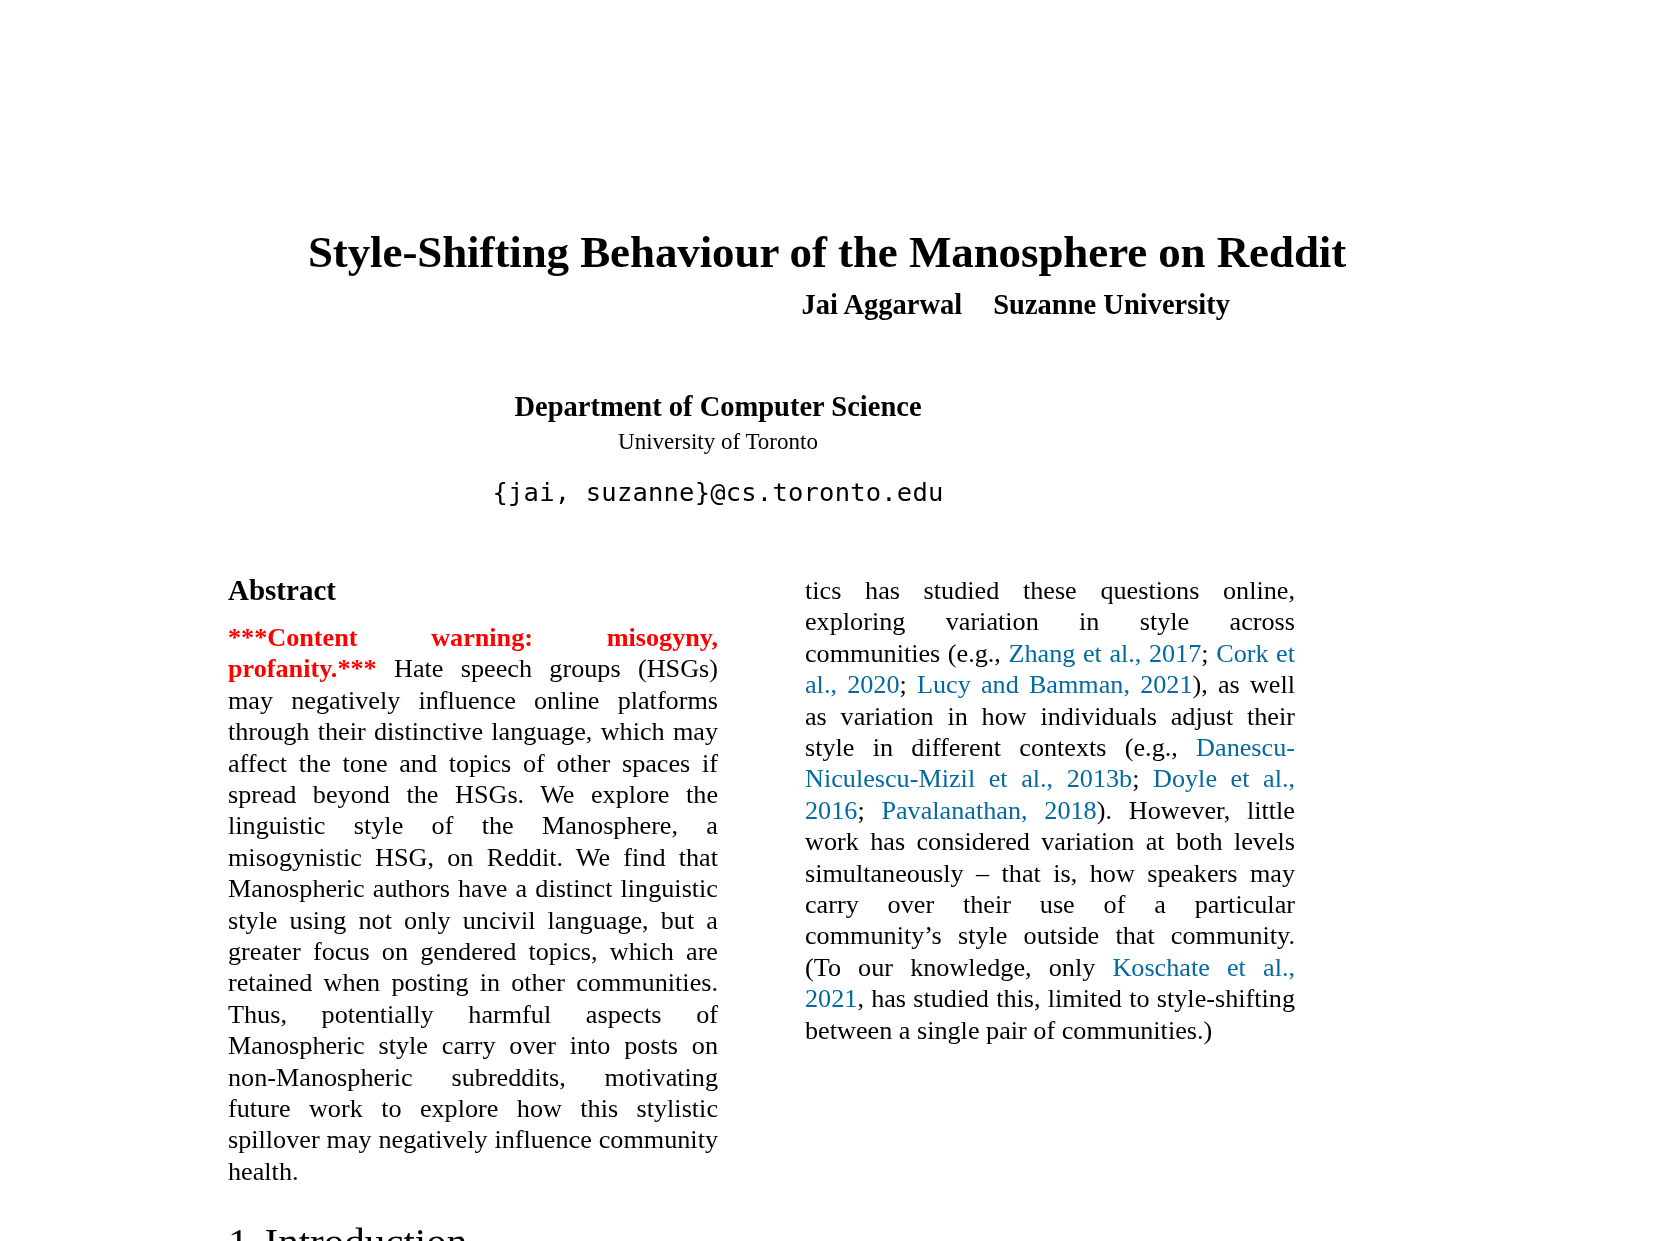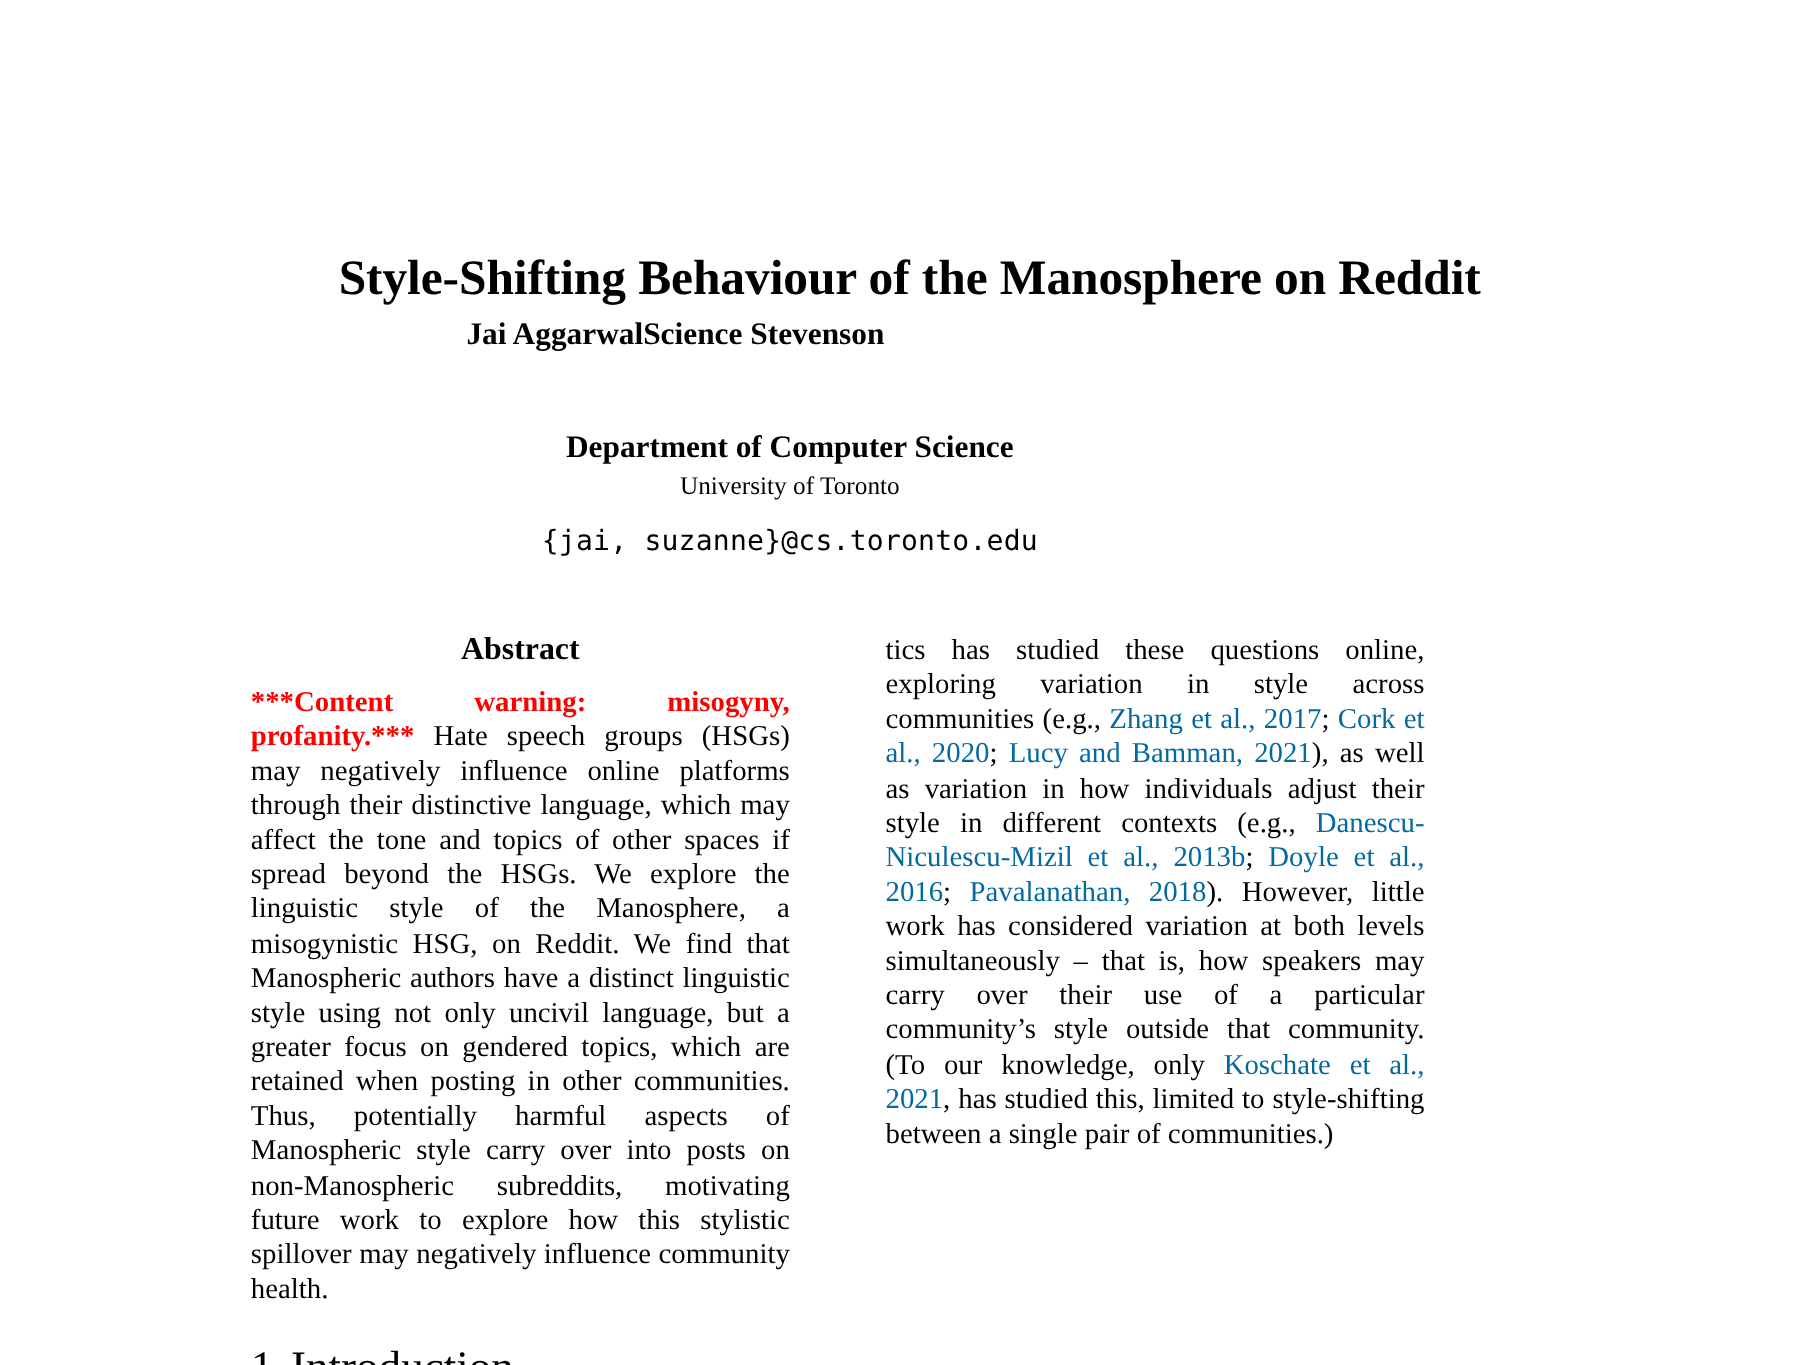--- a/index.html
+++ b/index.html
@@ -29,25 +29,26 @@
     letter-spacing: -0.1px;
     line-height: 1.18;
   }
 
   .authors {
     position: absolute;
     top: 289px;
     left: 228px;
     width: 1198px;
     display: flex;
-    justify-content: flex-start;
+    justify-content: flex-end;
     padding: 0 196px;
     box-sizing: border-box;
     font-size: 28.5px;
     font-weight: bold;
+    gap: 31px;
   }
   .author-name { white-space: nowrap; }
 
   .affiliation {
     position: absolute;
     top: 388px;
     left: 0;
     width: 1436px;
     text-align: center;
   }
@@ -83,21 +84,21 @@
     width: 490px;
     font-size: 26.2px;
     line-height: 31.4px;
   }
   .col-left  { left: 0px; }
   .col-right { left: 577px; }
 
   .abstract-heading {
     font-size: 29px;
     font-weight: bold;
-    text-align: center;
+    text-align: left;
     margin: 0 0 15px 0;
     line-height: 1.1;
   }
 
   p.body {
     margin: 0;
     text-align: justify;
     text-justify: inter-word;
     hyphens: none;
   }
@@ -122,21 +123,21 @@
 </style>
 </head>
 <body>
 
 <div class="page">
 
   <h1 class="title">Style-Shifting Behaviour of the Manosphere on Reddit</h1>
 
   <div class="authors">
     <span class="author-name">Jai Aggarwal</span>
-    <span class="author-name">Science Stevenson</span>
+    <span class="author-name">Suzanne University</span>
   </div>
 
   <div class="affiliation">
     <div class="dept">Department of Computer Science</div>
     <div class="univ">University of Toronto</div>
     <div class="email">{jai, suzanne}@cs.toronto.edu</div>
   </div>
 
   <div class="columns">
 

